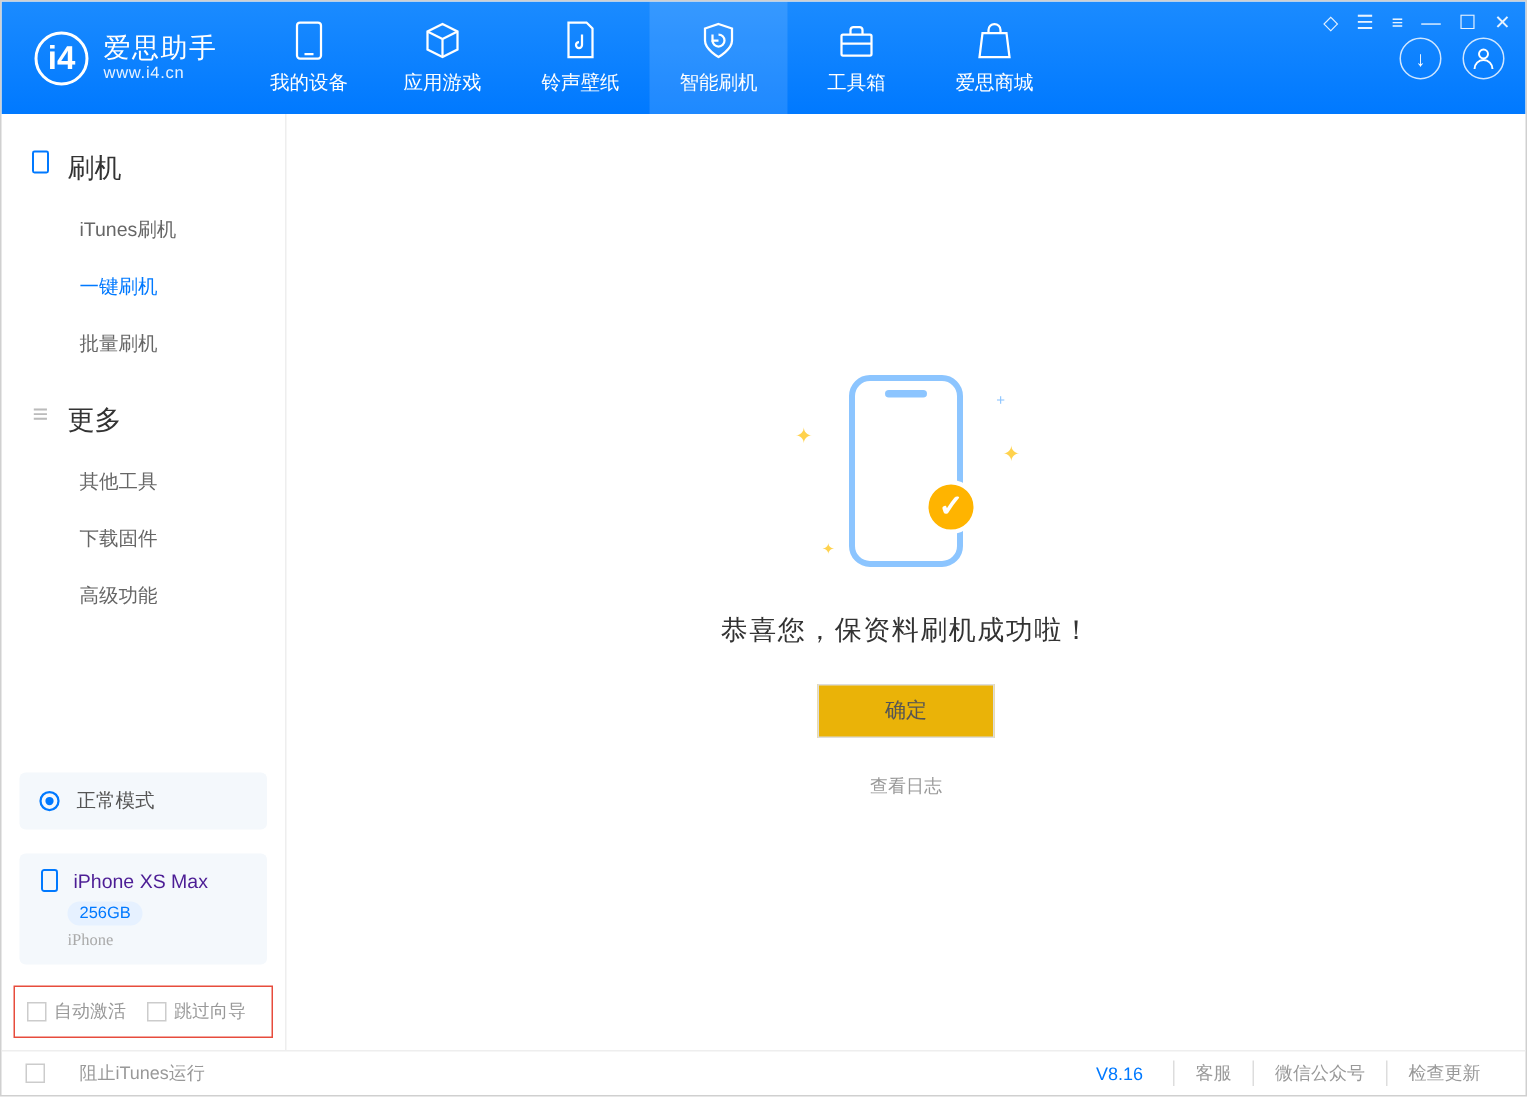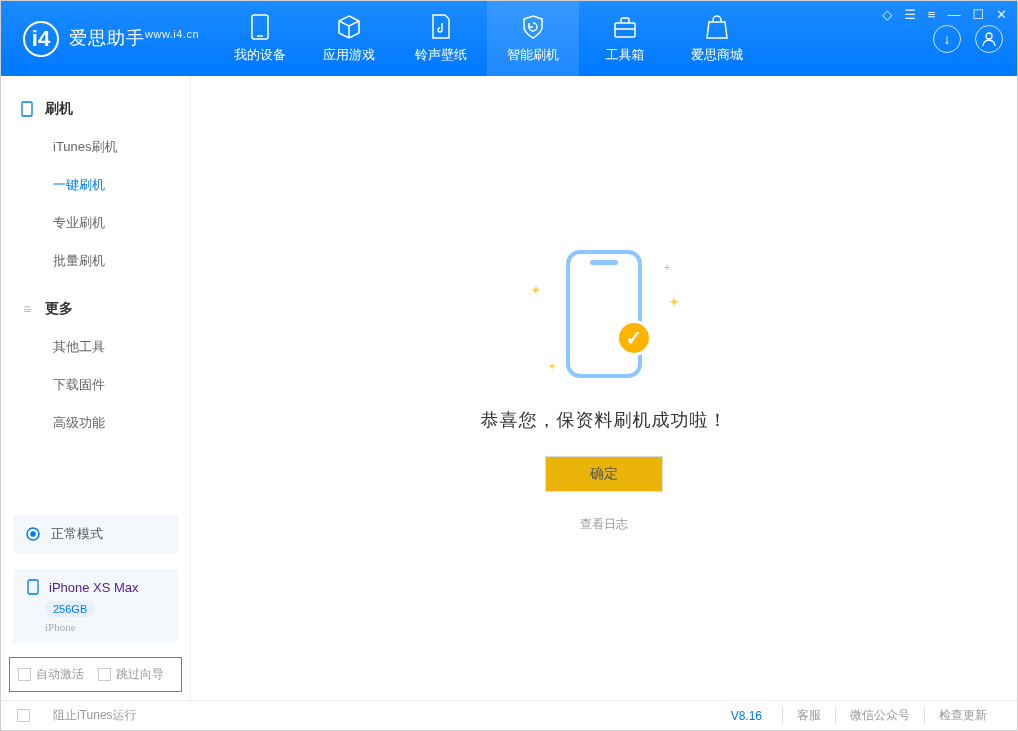--- a/index.html
+++ b/index.html
@@ -2,37 +2,37 @@
 <html><head>
 <meta charset="utf-8">
 <style>
 * { margin: 0; padding: 0; box-sizing: border-box; font-family: "Microsoft YaHei", Arial, sans-serif; }
 body { background: #fff; width: 1018px; height: 731px; overflow: hidden; position: relative; border: 1px solid #d0d0d0; }
 
 
 .header { background: linear-gradient(to bottom, #1b8bff, #0079ff); height: 75px; display: flex; align-items: center; color: #fff; }
 .logo-block { display: flex; align-items: center; padding: 0 18px 0 22px; gap: 10px; }
 .logo-circle { width: 36px; height: 36px; border: 2.5px solid #fff; border-radius: 50%; display: flex; align-items: center; justify-content: center; font-weight: bold; font-size: 22px; }
-.logo-text { display: flex; flex-direction: row; line-height: 1.15; }
+.logo-text { display: flex; flex-direction: column; line-height: 1.15; }
 .logo-text .t1 { font-size: 18px; font-weight: 500; letter-spacing: 1px; }
 .logo-text .t2 { font-size: 11px; opacity: .9; letter-spacing: .5px; }
 .nav { display: flex; height: 100%; }
 .nav-item { width: 92px; height: 100%; display: flex; flex-direction: column; align-items: center; justify-content: center; gap: 6px; font-size: 13px; cursor: pointer; }
 .nav-item:nth-child(1){ width:86px; }
 .nav-item.active { background: rgba(255,255,255,.12); }
 .nav-icon { width: 26px; height: 26px; display: flex; align-items: center; justify-content: center; }
 .header-right { margin-left: auto; display: flex; align-items: center; gap: 14px; padding-right: 14px; }
 .hdr-ico { width: 28px; height: 28px; border: 1.5px solid rgba(255,255,255,.8); border-radius: 50%; display: flex; align-items: center; justify-content: center; cursor: pointer; font-size: 14px; }
 .win-ctrls { position: absolute; top: 6px; right: 10px; display: flex; gap: 12px; color: #fff; font-size: 13px; opacity:.9; }
 .win-ctrls span { cursor: pointer; }
 
 
 .body { display: flex; height: calc(100% - 75px - 30px); }
 .sidebar { width: 190px; border-right: 1px solid #eee; padding-top: 18px; display:flex; flex-direction:column; }
-.side-grp-title { display: flex; align-items: center; gap: 10px; color: #333; font-size: 14px; padding: 6px 18px 10px; font-weight: 700; }
+.side-grp-title { display: flex; gap: 10px; color: #333; font-size: 18px; padding: 6px 18px 10px; font-weight: 400; }
 .side-items { padding-bottom: 14px; }
 .side-item { padding: 10px 18px 10px 52px; color: #666; font-size: 13px; cursor: pointer; }
 .side-item.active { color: #0079ff; }
 .side-spacer { flex:1; }
 .mode-box, .device-box { margin: 8px 12px; background: #f4f8fc; border-radius: 4px; padding: 10px 12px; display: flex; align-items: center; gap: 10px; color: #555; font-size: 13px; cursor:pointer; }
 .device-box { flex-direction: column; align-items: flex-start; gap: 4px; }
 .device-box .dname { color: #4c1d95; font-weight: 500; display:flex; align-items:center; gap:8px;}
 .cap-badge { background: #e6f1ff; color: #0079ff; font-size: 11px; padding: 2px 8px; border-radius: 10px; margin-top:2px; margin-left:20px;}
 .dtype { font-size: 11px; color: #aaa; margin-left:20px;font-family:Liberation Serif, serif;}
 .opt-row { border: 1.5px solid #e74c3c; margin: 6px 8px 8px; padding: 8px 8px; display: flex; gap: 14px; font-size: 12px; color: #999; }
@@ -155,21 +155,20 @@
       <span class="mini-ico">
           <svg width="14" height="16" viewBox="0 0 14 16" stroke="#0079ff" fill="none" stroke-width="1.3">
             <rect x="2" y="1" width="10" height="14" rx="1"></rect>
           </svg>
         </span>
       <span>刷机</span>
     </div>
     <div class="side-items">
       <div class="side-item">iTunes刷机</div>
       <div class="side-item active">一键刷机</div>
-      <div class="side-item">专业刷机</div>
       <div class="side-item">批量刷机</div>
     </div>
     <div class="side-grp-title">
       <span class="mini-ico" style="color:#bbb;">≡</span>
       <span>更多</span>
     </div>
     <div class="side-items">
       <div class="side-item">其他工具</div>
       <div class="side-item">下载固件</div>
       <div class="side-item">高级功能</div>

